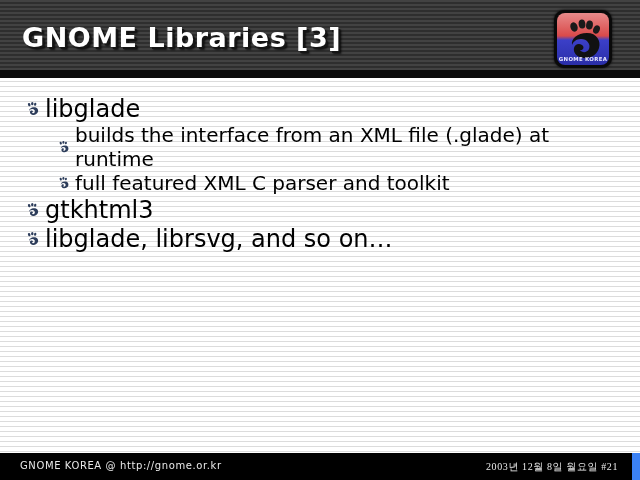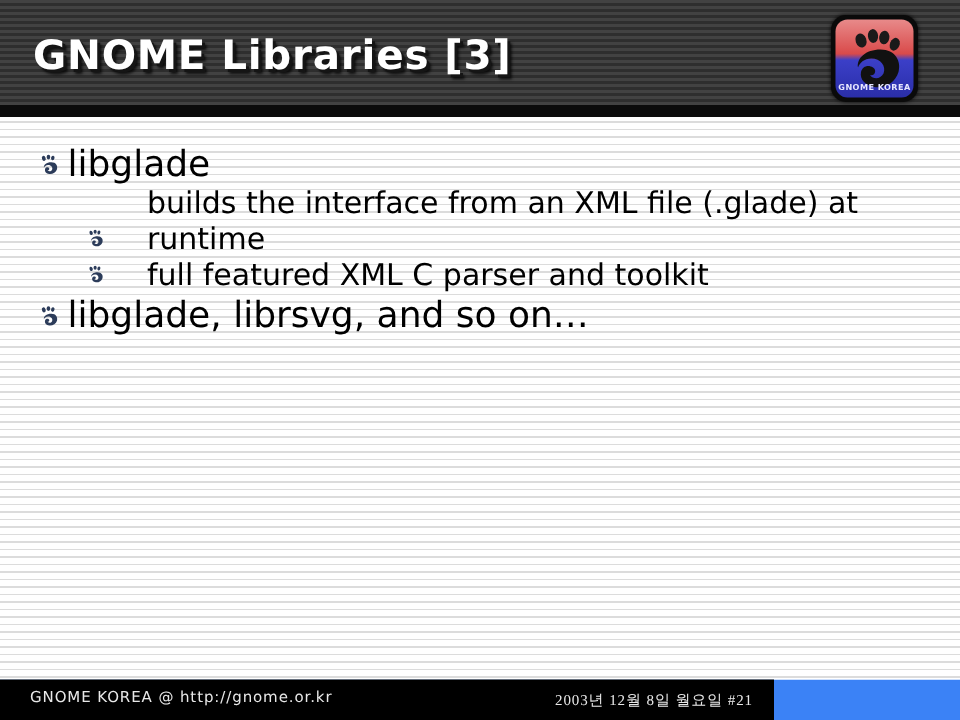--- a/index.html
+++ b/index.html
@@ -110,21 +110,21 @@
     overflow: hidden;
   }
   #bullet-list {
     position: absolute;
     left: 26px;
     top: 16px;
     width: 600px;
   }
   .row {
     display: flex;
-    align-items: flex-end;
+    align-items: center;
   }
   .bullet {
     flex: 0 0 auto;
     display: inline-block;
     position: relative;
     top: 0px;
   }
   .row-l1 {
     margin-top: 1px;
   }
@@ -135,21 +135,20 @@
   }
   .row-l1 .txt {
     font-size: 24px;
     line-height: 28px;
     color: #000000;
     white-space: nowrap;
   }
   .row-l2 {
     margin-left: 32px;
     margin-top: 0px;
-    gap: 23px;
   }
   .row-l2 .bullet {
     width: 12px;
     height: 23px;
     margin-right: 5px;
   }
   .row-l2 .txt {
     font-size: 20px;
     line-height: 24px;
     color: #000000;
@@ -157,21 +156,21 @@
   .txt {
     flex: 1 1 auto;
     font-family: "DejaVu Sans", sans-serif;
   }
 
   
   #footer {
     position: absolute;
     left: 0;
     top: 453px;
-    width: 516px;
+    width: 632px;
     height: 27px;
     background: #000000;
   }
   #footer-left {
     position: absolute;
     left: 20px;
     top: 7px;
     font-family: "DejaVu Sans", sans-serif;
     font-size: 10px;
     color: #e8e8e8;
@@ -253,20 +252,33 @@
               <ellipse cx="3.2" cy="2.6" rx="1.25" ry="1.7" fill="#2c3c5a" transform="rotate(-20 3.2 2.6)"></ellipse>
               <ellipse cx="6.3" cy="1.7" rx="1.2" ry="1.6" fill="#2c3c5a"></ellipse>
               <ellipse cx="9.2" cy="2.3" rx="1.15" ry="1.55" fill="#2c3c5a" transform="rotate(14 9.2 2.3)"></ellipse>
               <path d="M8.2 5.2 C11.4 5.2 12.6 7.6 12 9.8 C11.3 12 9 13.3 6.8 13 C4.9 12.7 3.7 11.4 4 9.8 C4.3 8.5 5.6 8.2 6.5 8.8 C7.4 9.5 6.6 10.8 5.7 10.4 C6.4 11.5 8 11.5 8.7 10.2 C9.4 8.6 8.1 7 6.2 7 C4.6 7 3.6 8 3.3 8.9 C2.9 7 4.9 5.2 8.2 5.2 Z" fill="#2c3c5a"></path>
             </g>
           </svg>
         </span>
         <span class="txt">full featured XML C parser and toolkit</span>
       </div>
 
+      <div class="row row-l1">
+        <span class="bullet">
+          <svg width="14" height="26" viewBox="0 0 14 26" xmlns="http://www.w3.org/2000/svg">
+            <g transform="translate(0,6)">
+              <ellipse cx="3.2" cy="2.6" rx="1.25" ry="1.7" fill="#2c3c5a" transform="rotate(-20 3.2 2.6)"></ellipse>
+              <ellipse cx="6.3" cy="1.7" rx="1.2" ry="1.6" fill="#2c3c5a"></ellipse>
+              <ellipse cx="9.2" cy="2.3" rx="1.15" ry="1.55" fill="#2c3c5a" transform="rotate(14 9.2 2.3)"></ellipse>
+              <path d="M8.2 5.2 C11.4 5.2 12.6 7.6 12 9.8 C11.3 12 9 13.3 6.8 13 C4.9 12.7 3.7 11.4 4 9.8 C4.3 8.5 5.6 8.2 6.5 8.8 C7.4 9.5 6.6 10.8 5.7 10.4 C6.4 11.5 8 11.5 8.7 10.2 C9.4 8.6 8.1 7 6.2 7 C4.6 7 3.6 8 3.3 8.9 C2.9 7 4.9 5.2 8.2 5.2 Z" fill="#2c3c5a"></path>
+            </g>
+          </svg>
+        </span>
+        <span class="txt">gtkhtml3</span>
+      </div>
 
 
       <div class="row row-l1">
         <span class="bullet">
           <svg width="14" height="26" viewBox="0 0 14 26" xmlns="http://www.w3.org/2000/svg">
             <g transform="translate(0,6)">
               <ellipse cx="3.2" cy="2.6" rx="1.25" ry="1.7" fill="#2c3c5a" transform="rotate(-20 3.2 2.6)"></ellipse>
               <ellipse cx="6.3" cy="1.7" rx="1.2" ry="1.6" fill="#2c3c5a"></ellipse>
               <ellipse cx="9.2" cy="2.3" rx="1.15" ry="1.55" fill="#2c3c5a" transform="rotate(14 9.2 2.3)"></ellipse>
               <path d="M8.2 5.2 C11.4 5.2 12.6 7.6 12 9.8 C11.3 12 9 13.3 6.8 13 C4.9 12.7 3.7 11.4 4 9.8 C4.3 8.5 5.6 8.2 6.5 8.8 C7.4 9.5 6.6 10.8 5.7 10.4 C6.4 11.5 8 11.5 8.7 10.2 C9.4 8.6 8.1 7 6.2 7 C4.6 7 3.6 8 3.3 8.9 C2.9 7 4.9 5.2 8.2 5.2 Z" fill="#2c3c5a"></path>

